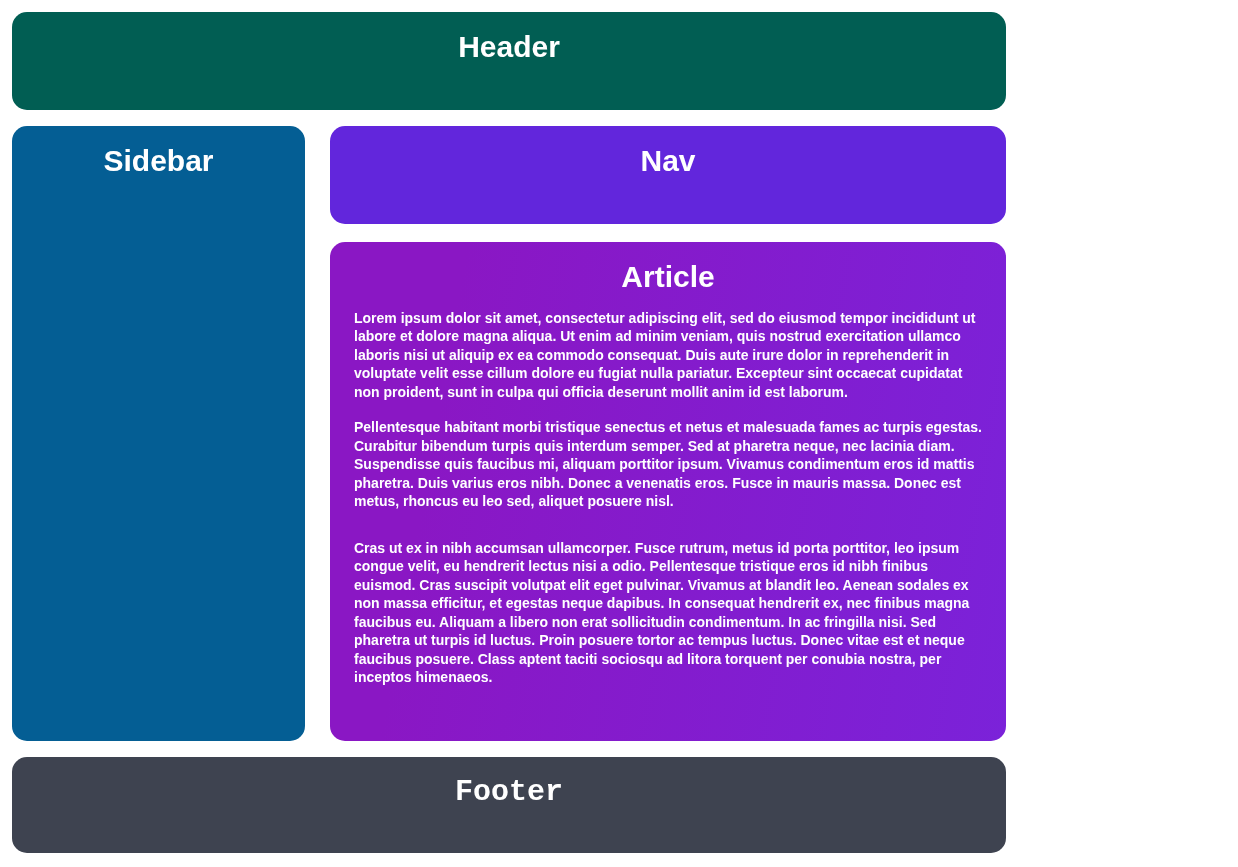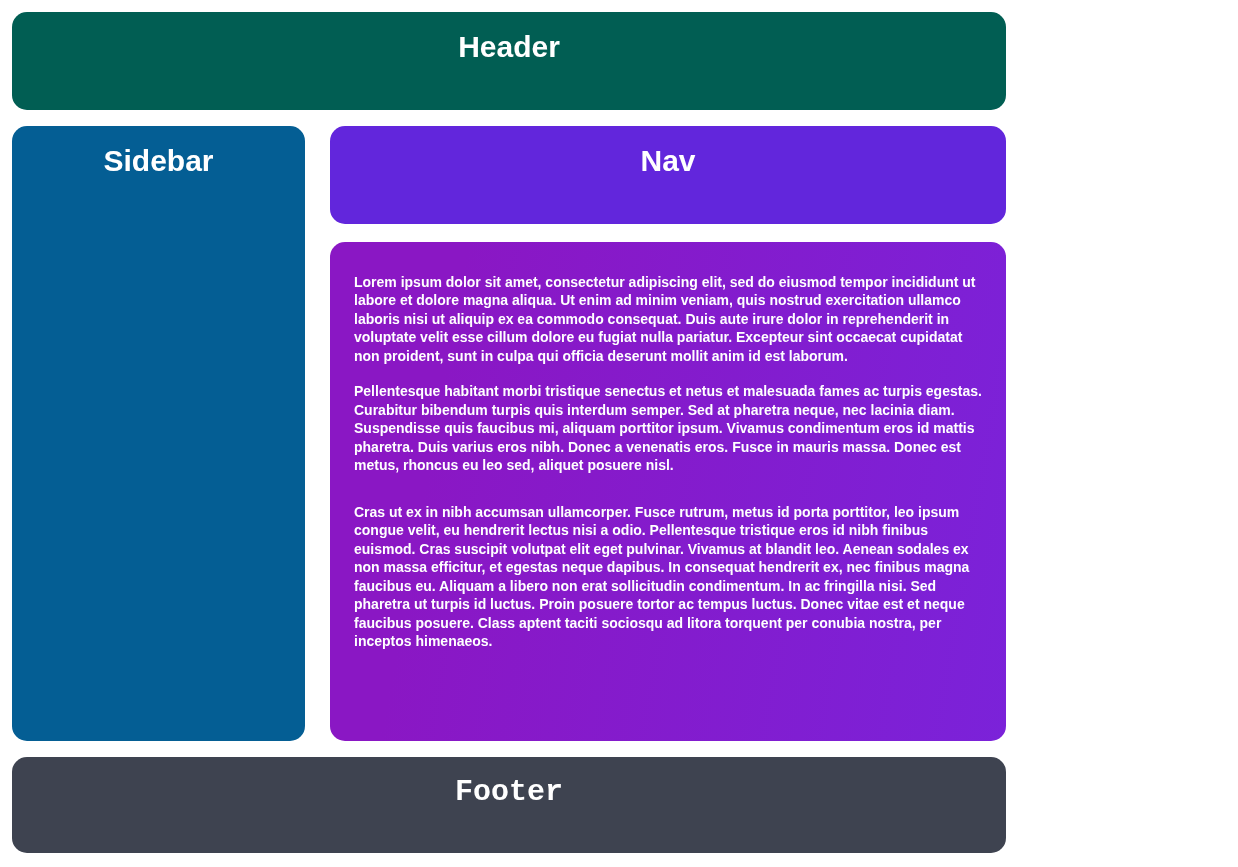--- a/index.html
+++ b/index.html
@@ -127,20 +127,21 @@
       <h1 class="region-title">Sidebar</h1>
     </aside>
 
     <div class="content">
 
       <nav class="region nav">
         <h1 class="region-title">Nav</h1>
       </nav>
 
       <article class="region article">
+        <h1 class="region-title">Article</h1>
         <div class="article-body">
           <p>Lorem ipsum dolor sit amet, consectetur adipiscing elit, sed do eiusmod tempor incididunt ut labore et dolore magna aliqua. Ut enim ad minim veniam, quis nostrud exercitation ullamco laboris nisi ut aliquip ex ea commodo consequat. Duis aute irure dolor in reprehenderit in voluptate velit esse cillum dolore eu fugiat nulla pariatur. Excepteur sint occaecat cupidatat non proident, sunt in culpa qui officia deserunt mollit anim id est laborum.</p>
           <p>Pellentesque habitant morbi tristique senectus et netus et malesuada fames ac turpis egestas. Curabitur bibendum turpis quis interdum semper. Sed at pharetra neque, nec lacinia diam. Suspendisse quis faucibus mi, aliquam porttitor ipsum. Vivamus condimentum eros id mattis pharetra. Duis varius eros nibh. Donec a venenatis eros. Fusce in mauris massa. Donec est metus, rhoncus eu leo sed, aliquet posuere nisl.</p>
           <p>Cras ut ex in nibh accumsan ullamcorper. Fusce rutrum, metus id porta porttitor, leo ipsum congue velit, eu hendrerit lectus nisi a odio. Pellentesque tristique eros id nibh finibus euismod. Cras suscipit volutpat elit eget pulvinar. Vivamus at blandit leo. Aenean sodales ex non massa efficitur, et egestas neque dapibus. In consequat hendrerit ex, nec finibus magna faucibus eu. Aliquam a libero non erat sollicitudin condimentum. In ac fringilla nisi. Sed pharetra ut turpis id luctus. Proin posuere tortor ac tempus luctus. Donec vitae est et neque faucibus posuere. Class aptent taciti sociosqu ad litora torquent per conubia nostra, per inceptos himenaeos.</p>
         </div>
       </article>
 
     </div>
 
   </div>

